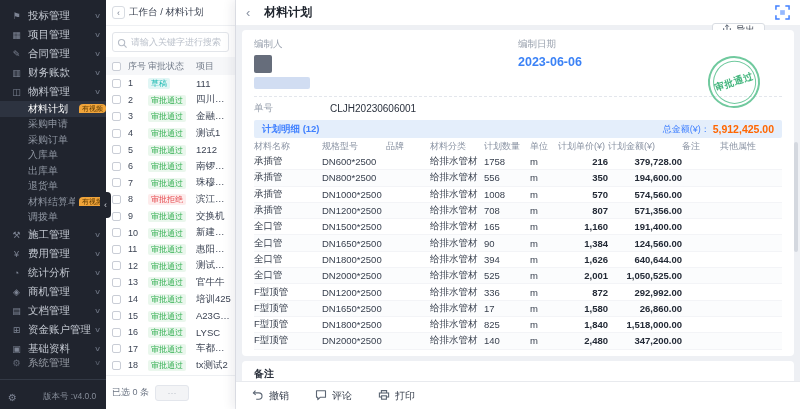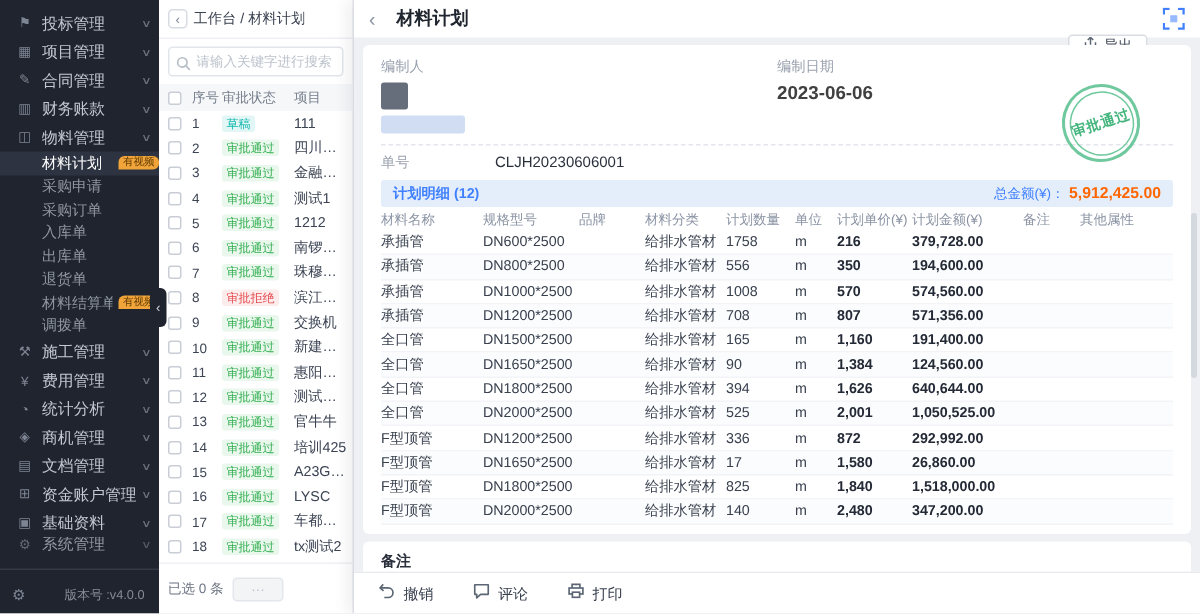--- a/index.html
+++ b/index.html
@@ -56,33 +56,33 @@
   .d-title { font-size:12px; font-weight:bold; color:#20262f; }
   .d-head-right { margin-left:auto; display:flex; align-items:center; gap:10px; }
   .export-btn { display:flex; gap:4px; height:19px; padding:0 9px; border:1px solid #d9dde3; border-radius:3px; background:#fff; font-size:9.5px; color:#3c4452; cursor:pointer;margin-top:40px; }
   .fs-btn { cursor:pointer; display:flex; }
   .d-body { flex:1; overflow:hidden; padding:4px 6px; position:relative; }
   .card { background:#fff; border-radius:4px; padding:6px 12px; position:relative; }
   .info-grid { display:grid; grid-template-columns:1fr 1fr; padding-top:2px; }
   .f-label { font-size:9.5px; color:#99a1ae; }
   .avatar { width:18px; height:18px; background:#666d7b; border-radius:2px; margin-top:4px; }
   .redact { width:56px; height:12px; background:#c6d5ef; border-radius:2px; margin-top:4px; opacity:.8; }
-  .date-val { font-size:12.5px; font-weight:bold; color:#404040; margin-top:4px; }
+  .date-val { font-size:12.5px; font-weight:bold; color:#3b82f6; margin-top:4px; }
   .dash-div { border-top:1px dashed #e3e6ec; margin:7px 0 0; }
   .docno-row { display:flex; align-items:center; height:19px; margin-top:2px; }
   .docno-row .f-label { width:76px; }
   .docno-val { font-size:10px; color:#2a313d; }
   .banner { display:flex; align-items:center; height:18px; background:#e4eefb; border-radius:2px; padding:0 8px; margin-top:2px; }
   .banner-title { font-size:9.5px; font-weight:bold; color:#4080ff; }
   .banner-right { margin-left:auto; font-size:9px; color:#4080ff; }
   .banner-amt { font-size:10.5px; font-weight:bold; color:#ff6600; margin-left:3px; }
   .dt-row { display:grid; grid-template-columns:68px 64px 44px 54px 46px 28px 50px 74px 38px 1fr; align-items:center; height:16.3px; font-size:9.5px; color:#39414f; border-bottom:1px solid #f3f4f7; }
   .dt-row.dt-head { color:#8a93a3; font-size:9px; height:16px; border-bottom:none; }
   .dt-row:nth-child(odd):not(.dt-head) { background:#fbfcfd; }
-  .dt-row .b { font-weight:bold; color:#232a36; }
+  .dt-row .b { font-weight:bold; color:#232a36;text-align:right; }
   .stamp { position:absolute; top:26px; right:34px; width:52px; height:52px; border:2px solid rgba(56,180,120,.8); border-radius:50%; display:flex; align-items:center; justify-content:center; transform:rotate(-18deg); opacity:.9; }
   .stamp-inner { width:43px; height:43px; border:1px solid rgba(56,180,120,.8); border-radius:50%; display:flex; align-items:center; justify-content:center; font-size:9.5px; font-weight:bold; color:#2fae6f; letter-spacing:.5px; }
   .remark-card { margin-top:5px; }
   .remark-label { font-size:10px; font-weight:bold; color:#2a303c; }
   .d-foot { height:28px; background:#fff; border-top:1px solid #e8eaee; display:flex; align-items:center; gap:26px; padding:0 16px; }
   .foot-btn { display:flex; align-items:center; gap:5px; font-size:10px; color:#39414f; cursor:pointer;text-align:right; }
   .vscroll { position:absolute; right:2px; top:116px; width:4px; height:110px; background:#d4d8df; border-radius:2px; }
 </style>
 </head>
 <body>

